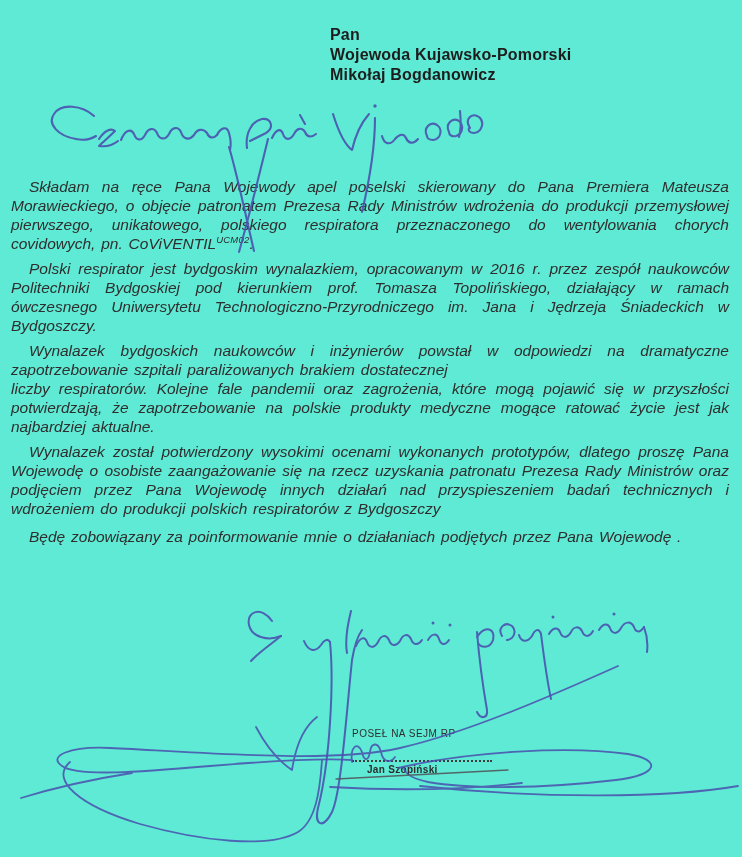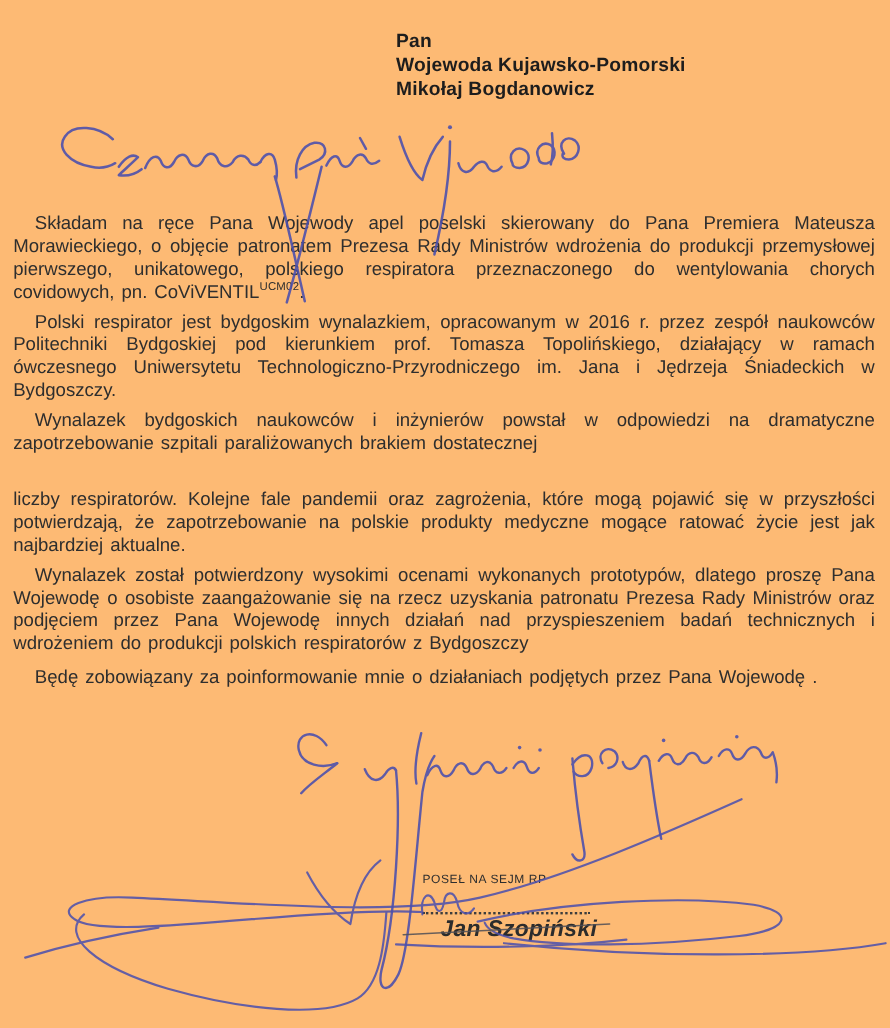--- a/index.html
+++ b/index.html
@@ -1,51 +1,51 @@
 <!DOCTYPE html>
 <html><head>
 <meta charset="utf-8">
 <style>
   html,body { margin:0; padding:0; background:#e8e8e8; }
   .page {
     position:relative;
     width:742px; height:857px;
     margin:0 auto;
-    background:#fdba74;
+    background:#5eead4;
     font-family:"Liberation Sans", sans-serif;
     color:#2b2b2b;
     overflow:hidden;
     box-shadow:0 0 4px rgba(0,0,0,.15);
   }
   
   .recipient {
     position:absolute; left:330px; top:25px;
     font-size:16px; font-weight:bold; line-height:20px;
     color:#1d1d1d; letter-spacing:.2px;
   }
   
   .body-text {
     position:absolute; left:11px; top:177px; width:718px;
     font-size:15.5px; line-height:19px; text-align:justify;
     color:#2e2e2e;
   }
-  .para { margin:0 0 6px 0; text-indent:18px; word-spacing:1.5px; }
-  .para .blk { display:block; text-indent:0;margin-top:28px; }
+  .para { margin:0 0 6px 0; text-indent:18px; word-spacing:1.5px;font-style:italic; }
+  .para .blk { display:block; text-indent:0; }
   .para sup { font-size:9.5px; line-height:0; vertical-align:super; letter-spacing:.2px; }
   .para-last { line-height:25px; }
   
   .sig-block { position:absolute; left:352px; top:728px; width:160px; z-index:2; }
   .sig-role {
     margin-left:0; font-size:10px; letter-spacing:.5px;
     color:#2e2e2e; white-space:nowrap;
   }
   .sig-dots { margin-top:21px; width:140px; border-top:2px dotted #3d3d3d; height:0; }
   .sig-name {
     margin-left:15px; margin-top:2px;
-    font-size:19px; font-weight:bold; font-style:italic;
+    font-size:10px; font-weight:bold; 
     color:#2c2c2c; letter-spacing:.3px; white-space:nowrap;
   }
   
   .ink-overlay {
     position:absolute; left:0; top:0; width:742px; height:857px;
     z-index:3; pointer-events:none;
   }
   .ink-overlay path { fill:none; stroke-linecap:round; stroke-linejoin:round; }
 </style>
 </head>

